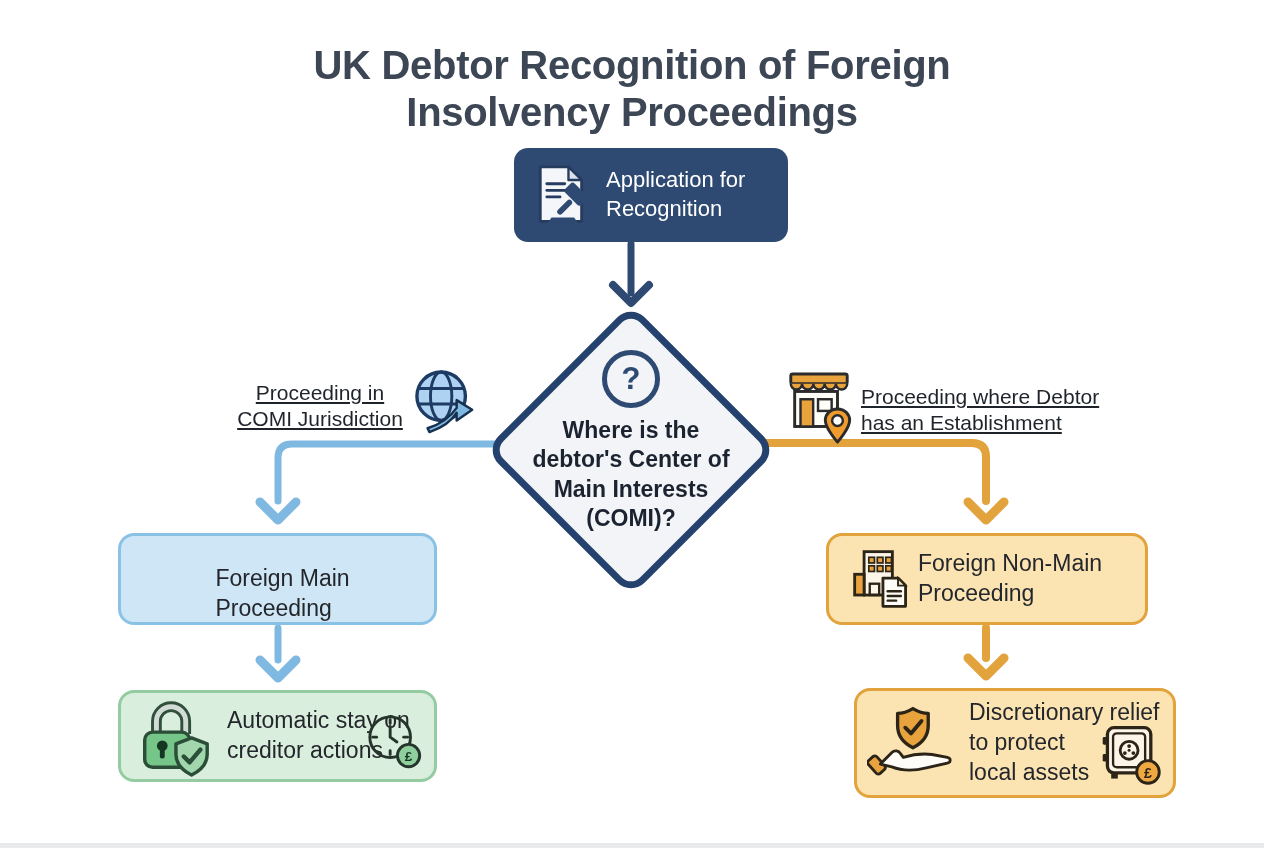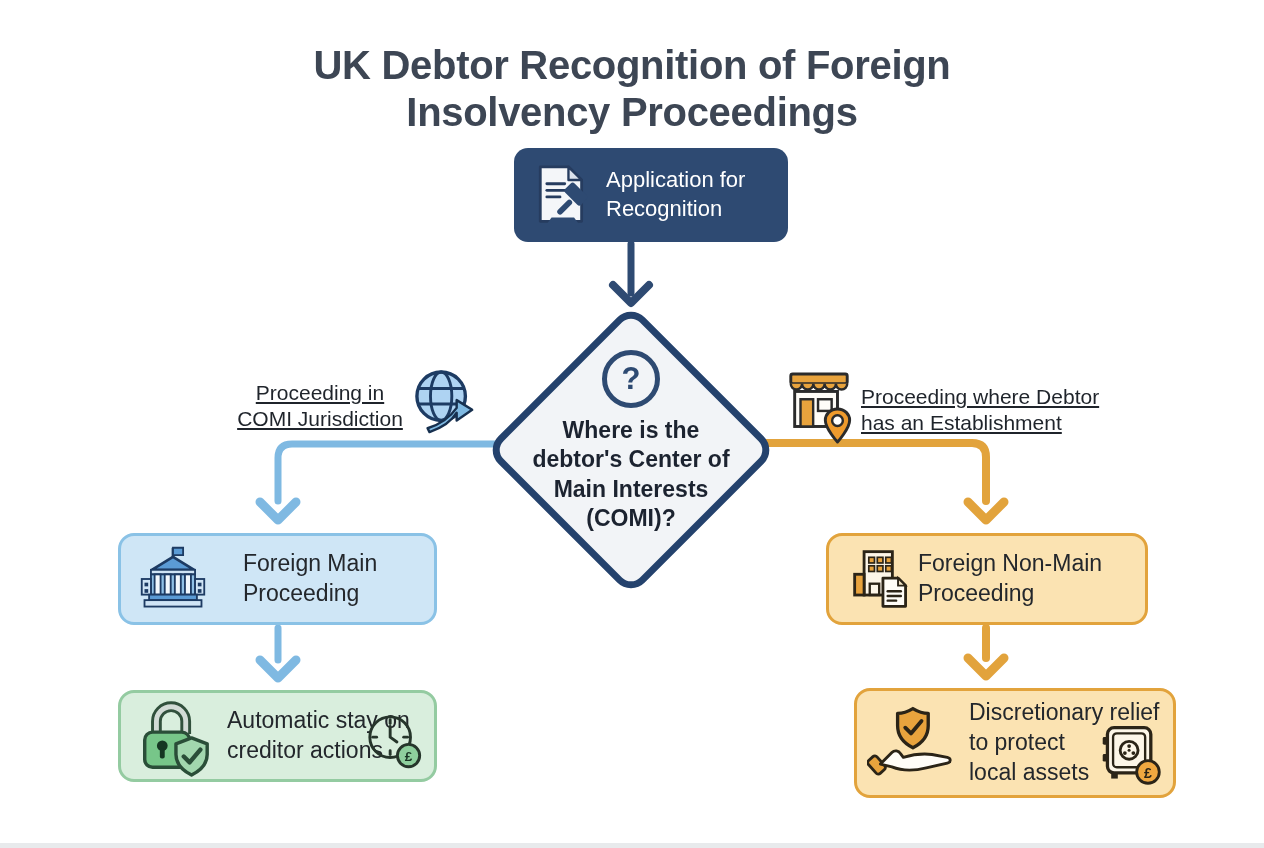--- a/index.html
+++ b/index.html
@@ -36,21 +36,21 @@
   .cond-left{left:220px;top:380px;width:200px;text-align:center;}
   .cond-right{left:861px;top:384px;width:290px;text-align:left;}
 
   .icon-abs{position:absolute;z-index:2;}
   .globe-pos{left:414px;top:368px;}
   .store-pos{left:783px;top:366px;}
 
   .box{position:absolute;z-index:2;border-radius:16px;display:flex;align-items:center;box-sizing:border-box;}
   .box-label{font-size:23px;color:#23272c;line-height:1.3;white-space:pre-line;}
   .box-blue{left:118px;top:533px;width:319px;height:92px;background:var(--blue-fill);
-    border:3px solid var(--blue-border);padding:0 8px 0 18px;gap:36px;}
+    border:3px solid var(--blue-border);padding:0 8px 0 18px;gap:28px;flex-direction:column;}
   .box-green{left:118px;top:690px;width:319px;height:92px;background:var(--green-fill);
     border:3px solid var(--green-border);padding:0 8px 0 12px;gap:12px;}
   .box-orange-1{left:826px;top:533px;width:322px;height:92px;background:var(--orange-fill);
     border:3px solid var(--orange-border);padding:0 8px 0 20px;gap:3px;}
   .box-orange-2{left:854px;top:688px;width:322px;height:110px;background:var(--orange-fill);
     border:3px solid var(--orange-border);padding:0 8px 0 10px;gap:14px;}
   .corner-icon{position:absolute;right:9px;bottom:7px;}
 
   .bottom-edge{position:absolute;left:0;bottom:0;width:100%;height:5px;background:#e8eaec;z-index:3;}
 </style>

